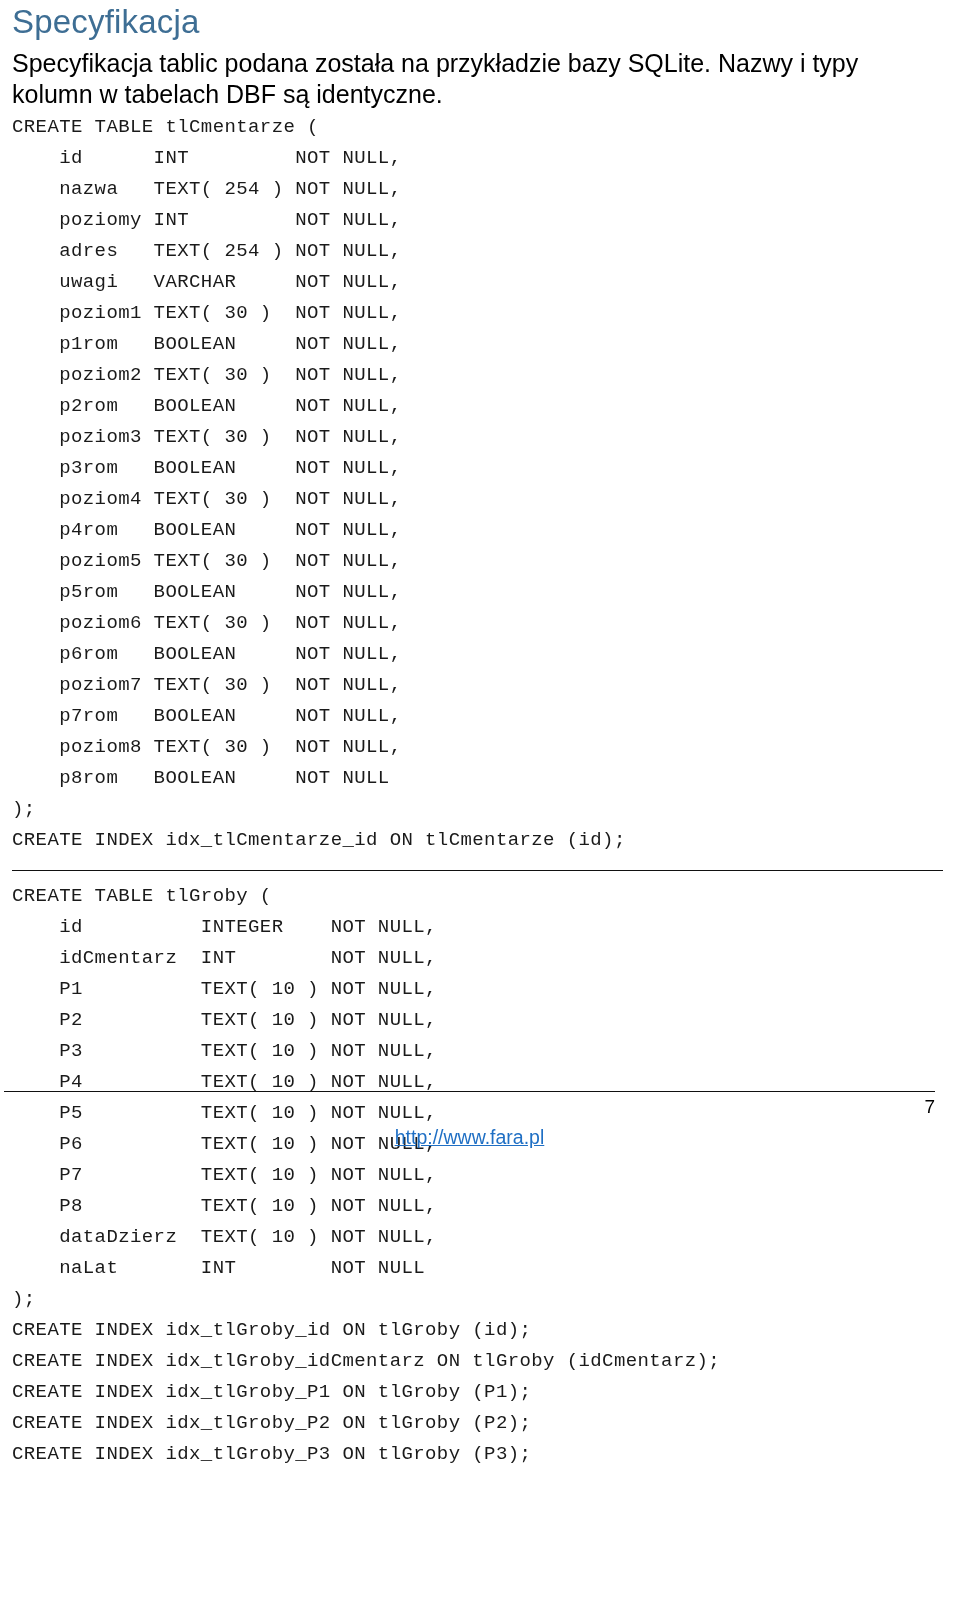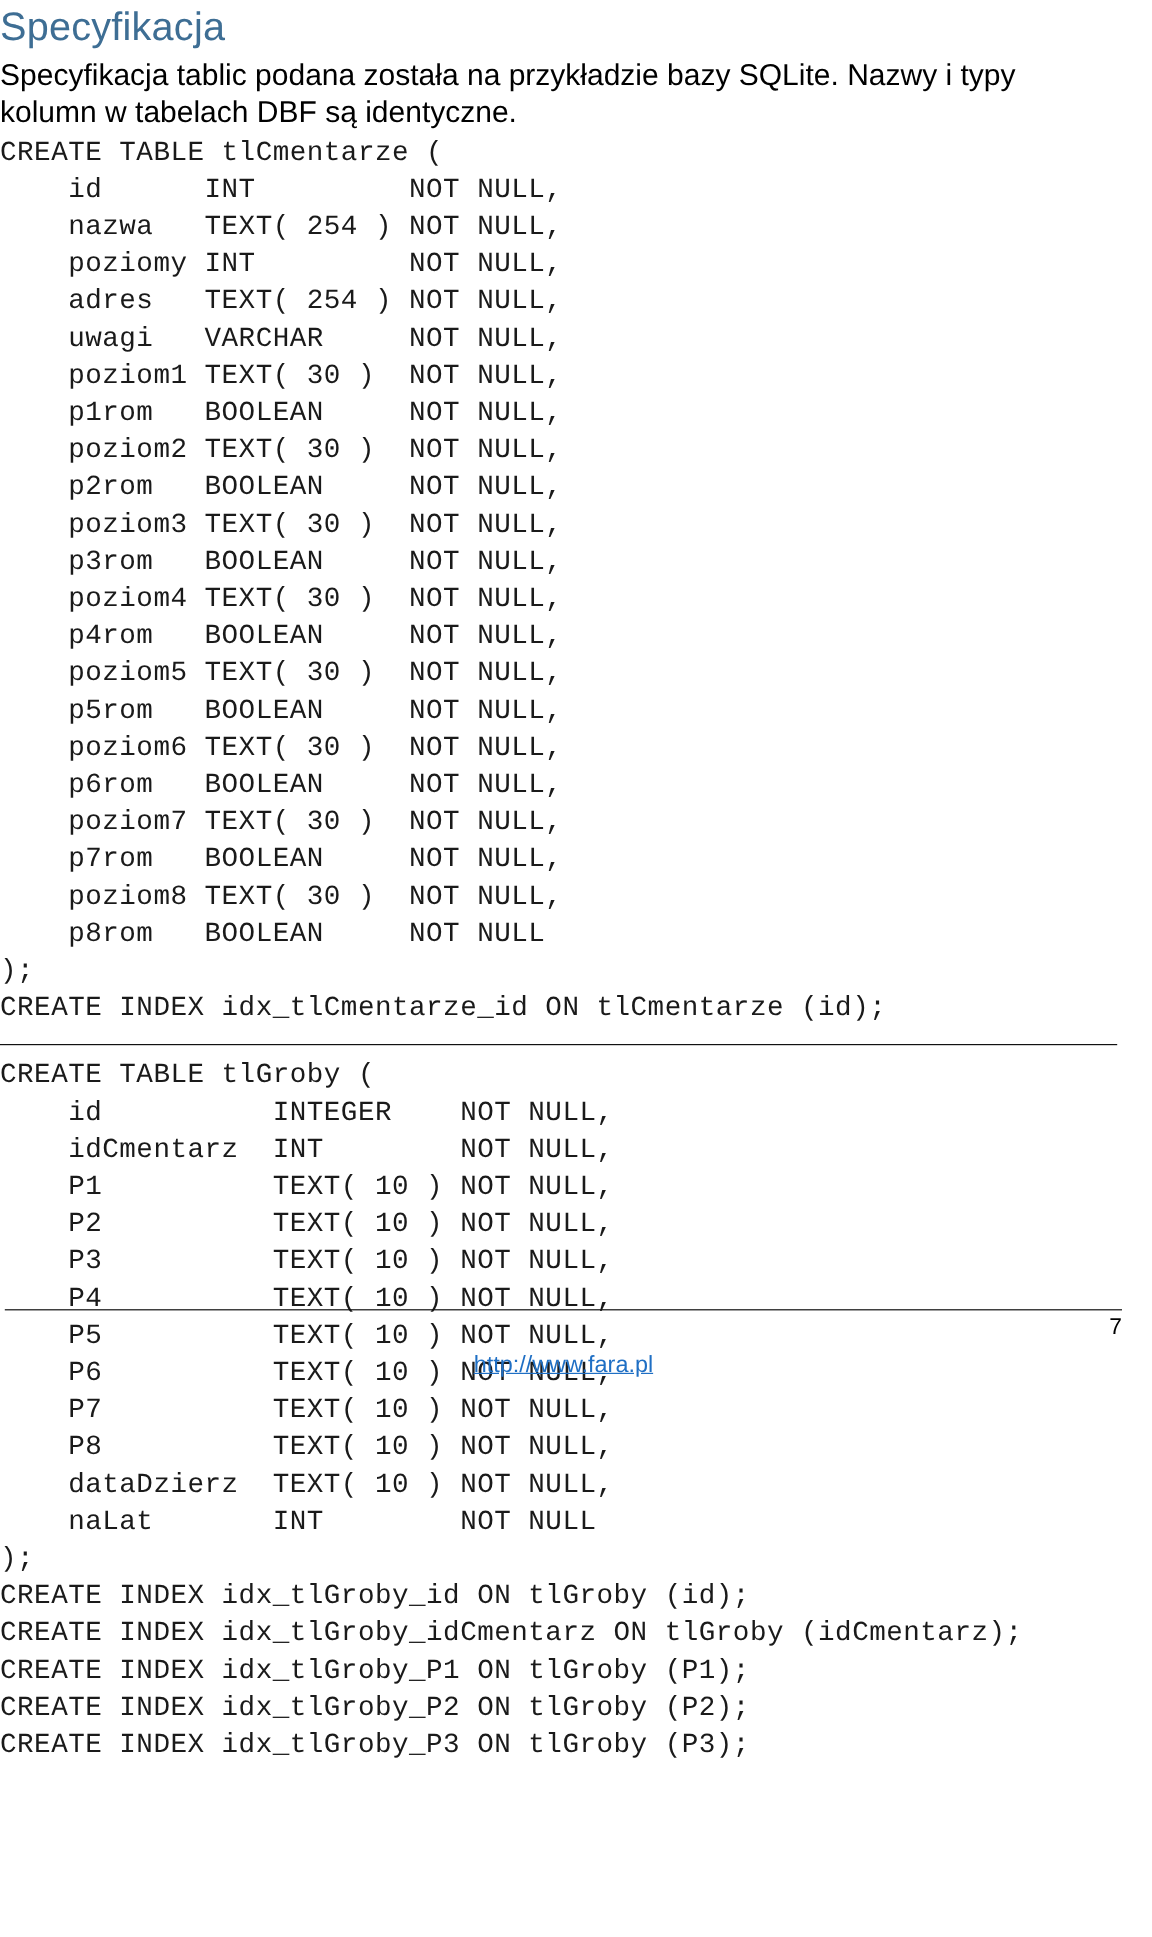--- a/index.html
+++ b/index.html
@@ -14,21 +14,21 @@
     font-family: "Liberation Sans", sans-serif;
     color: #000000;
     overflow: hidden;
   }
   .page {
     position: absolute;
     left: 0; top: 0;
     width: 960px;
     height: 1164px;
     box-sizing: border-box;
-    padding: 0 24px 0 0;
+    padding: 0 24px 0 12px;
   }
   .doc-title {
     font-family: "Liberation Sans", sans-serif;
     font-size: 33px;
     font-weight: 400;
     color: #3E6E94;
     letter-spacing: 0.2px;
     line-height: 40px;
     margin: 2px 0 0 0;
     padding: 0;
@@ -37,21 +37,21 @@
     font-family: "Liberation Sans", sans-serif;
     font-size: 25px;
     line-height: 31px;
     color: #000000;
     margin: 6px 0 0 0;
     padding: 0 6px 0 0;
     text-align: left;
   }
   .code-block {
     font-family: "Liberation Mono", "DejaVu Sans Mono", monospace;
-    font-size: 23px;
+    font-size: 19px;
     line-height: 31px;
     color: #1a1a1a;
     white-space: pre;
     margin: 2px 0 0 0;
     letter-spacing: 0.4px;
   }
   .code-line {
     white-space: pre;
     min-height: 31px;
   }

